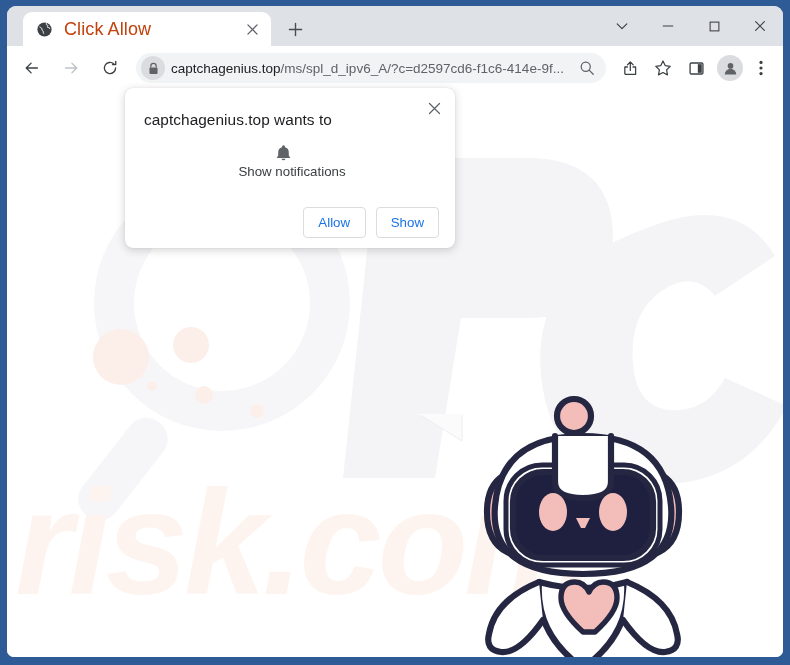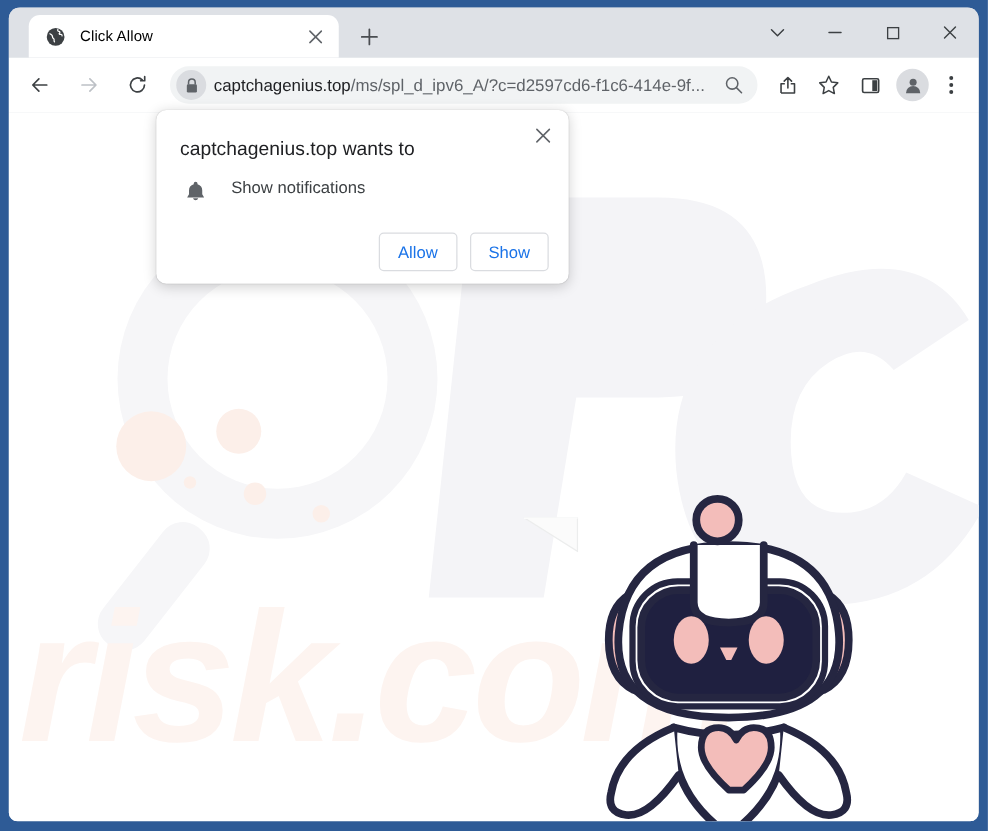--- a/index.html
+++ b/index.html
@@ -46,22 +46,22 @@
     position: relative;
   }
   .favicon {
     width: 17px; height: 17px;
     flex: 0 0 17px;
     margin-right: 11px;
     display: block;
   }
   .tab-title {
     flex: 1 1 auto;
-    font-size: 12px;
-    color: #000000;
+    font-size: 18px;
+    color: #c2410c;
     white-space: nowrap;
     overflow: hidden;
     letter-spacing: .1px;
   }
   .tab-close {
     width: 19px; height: 19px;
     flex: 0 0 19px;
     display: flex; align-items: center; justify-content: center;
     color: #5f6368;
   }
@@ -250,22 +250,23 @@
     color: #5f6368;
   }
   .perm-title {
     font-size: 15.4px;
     color: #202124;
     padding: 7px 0 0 3px;
     letter-spacing: .05px;
   }
   .perm-row {
     display: flex;
-    align-items: flex-start;
+    align-items: center;
     padding: 13px 0 0 4px;
+    flex-direction: column;
   }
   .perm-bell {
     width: 22px; height: 22px;
     flex: 0 0 22px;
     display: flex; align-items: center; justify-content: center;
     color: #5f6368;
     margin-right: 18px;
   }
   .perm-label {
     font-size: 13.3px;
@@ -283,20 +284,21 @@
     padding: 0 14px;
     background: #ffffff;
     border: 1px solid #dadce0;
     border-radius: 4px;
     color: #1a73e8;
     font-size: 13.3px;
     font-family: "Liberation Sans", sans-serif;
     display: flex;
     align-items: center;
     justify-content: center;
+    margin-top: 6px;
   }
 </style>
 </head>
 <body>
 
 <div class="window">
   <div class="window-inner">
 
     <div class="tabstrip">
 

